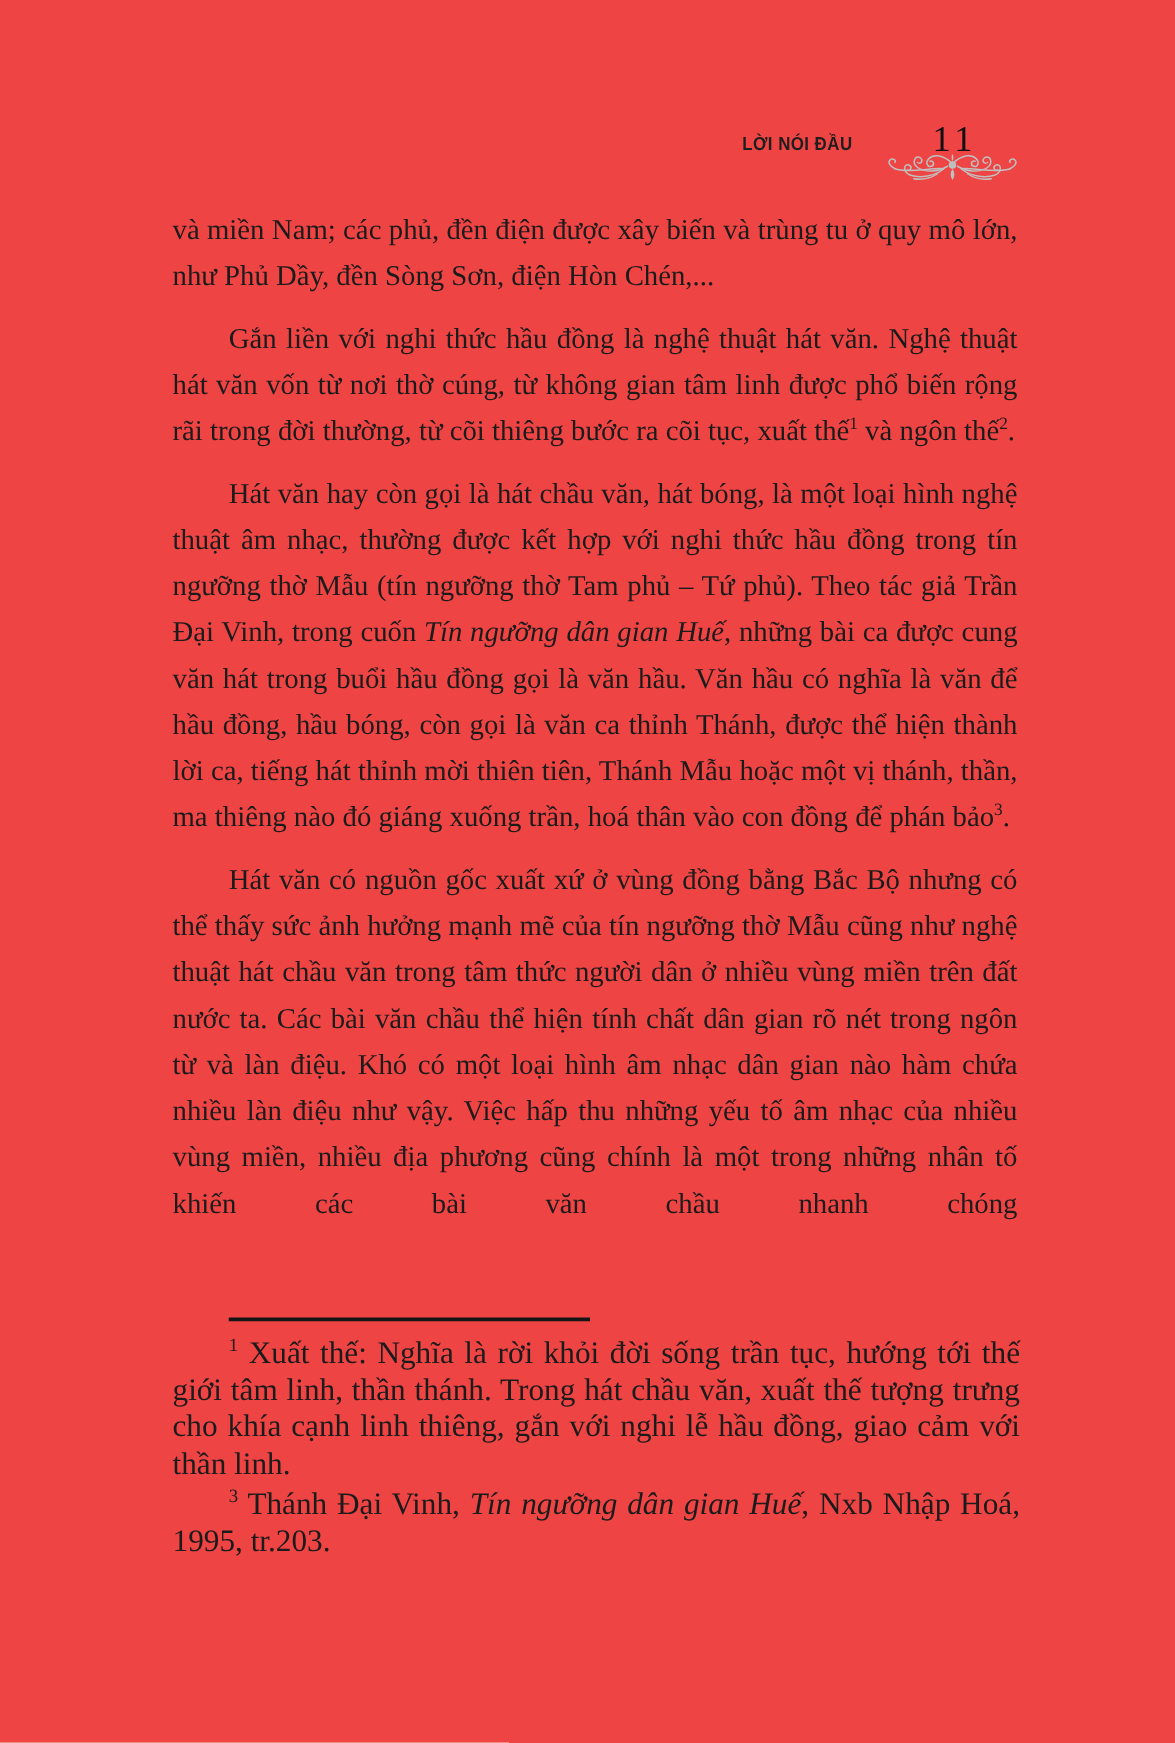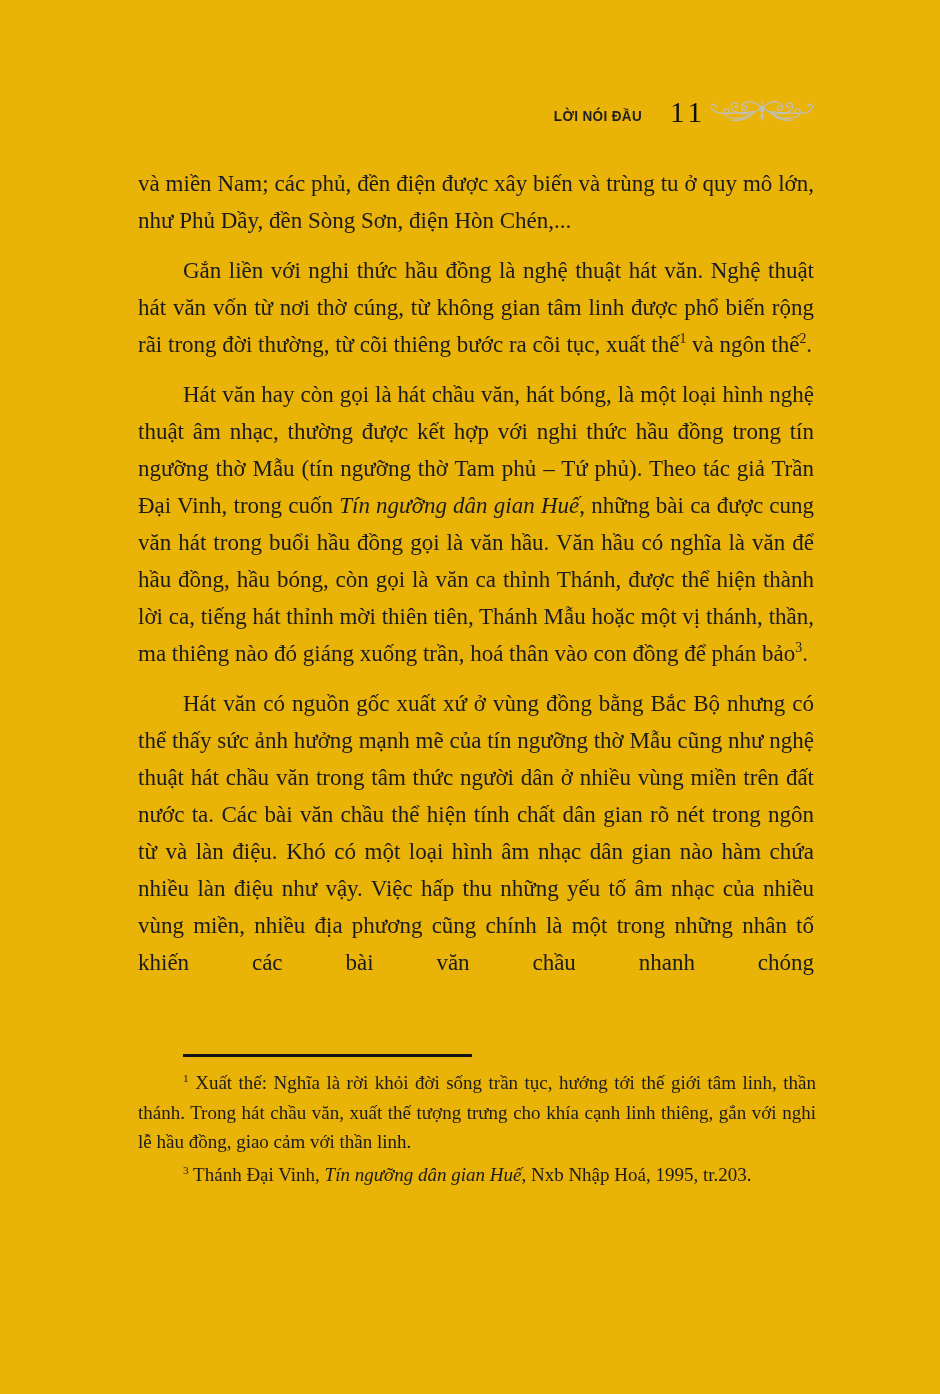--- a/index.html
+++ b/index.html
@@ -5,21 +5,21 @@
   html, body { margin: 0; padding: 0; }
   body {
     width: 940px; height: 1394px;
     background: #ffffff;
     font-family: "Liberation Serif", serif;
     overflow: hidden;
   }
   .page {
     position: relative;
     width: 940px; height: 1394px;
-    background: #eab308;
+    background: #ef4444;
   }
 
   
   .header {
     position: absolute;
     top: 100px; right: 122px;
     display: flex;
     align-items: flex-start;
   }
   .running-title {
@@ -28,21 +28,21 @@
     font-size: 15px;
     letter-spacing: 0.4px;
     color: #1e1e1e;
     margin-top: 7px;
     transform: scaleX(0.9);
     transform-origin: right center;
     white-space: nowrap;
   }
   .number-stack {
     display: flex;
-    flex-direction: row;
+    flex-direction: column;
     align-items: center;
     margin-left: 24px;
   }
   .page-num {
     font-family: "Liberation Serif", serif;
     font-size: 29px;
     line-height: 24px;
     letter-spacing: 4px;
     color: #101010;
     padding-left: 4px; 
@@ -67,21 +67,21 @@
     line-height: 0;
     vertical-align: super;
   }
   em { }
 
   
   .footnotes {
     position: absolute;
     left: 138px; top: 1054px;
     width: 678px;
-    font-size: 19px;
+    font-size: 25px;
     line-height: 29.5px;
     color: #1b1b1b;
     text-align: justify;
   }
   .fn-rule {
     width: 289px; height: 3px;
     background: #151515;
     margin: 0 0 11px 45px;
   }
   .footnote { margin: 0 0 3px 0; text-indent: 45px; }

